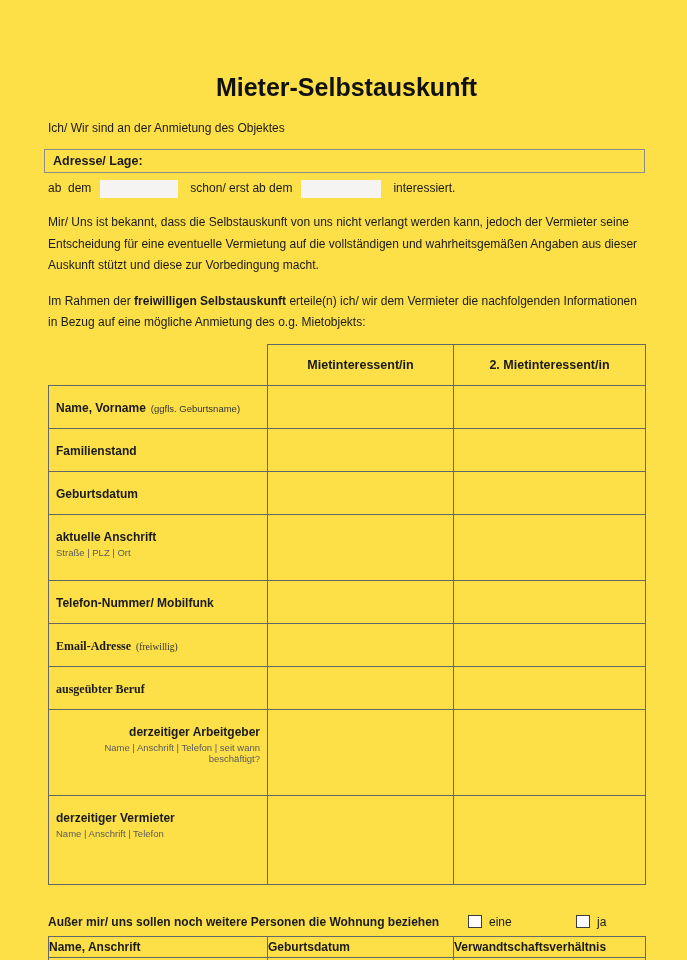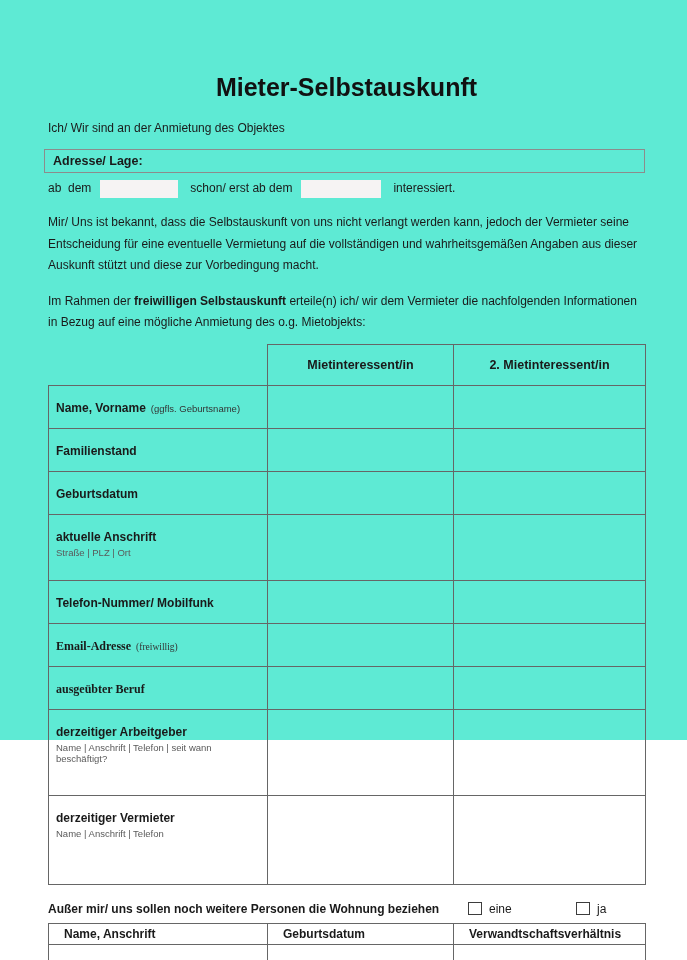--- a/index.html
+++ b/index.html
@@ -4,21 +4,21 @@
 <style>
   html, body { margin: 0; padding: 0; }
   body {
     width: 687px; height: 960px;
     background: #ffffff;
     font-family: "Liberation Sans", sans-serif;
     color: #1a1a1a;
     overflow: hidden;
   }
   * { box-sizing: border-box; }
-  .page { position: relative; width: 687px; height: 740px; background: #5eead4; }
+  .page { position: relative; width: 687px; height: 960px; background: #fde047; }
   .content { position: absolute; left: 48px; top: 0; width: 597px; }
 
   .form-title {
     margin-top: 70px;
     text-align: center;
     font-size: 25px;
     font-weight: bold;
     line-height: 34px;
     color: #111;
   }
@@ -54,42 +54,42 @@
   .main-table { margin-top: 10px; }
   .main-table td, .main-table th { border: 1px solid #666; vertical-align: top; padding: 12px 7px; }
   .main-table .corner-cell { border: none; }
   .main-table th { font-size: 12.5px; font-weight: bold; text-align: center; vertical-align: middle; }
   .main-table tr.hdr { height: 41px; }
   .row-label { font-weight: bold; font-size: 12px; }
   .row-note-inline { font-size: 9.5px; color: #333; margin-left: 5px; font-weight: normal; }
   .row-note-block { display: block; font-size: 9.5px; color: #5a5a5a; margin-top: 2px; font-weight: normal; }
   tr.h26 { height: 26px; } tr.h24 { height: 24px; } tr.h21 { height: 21px; }
   tr.h25 { height: 25px; } tr.h23 { height: 23px; font-family: Liberation Serif, serif; }
-  tr.h66 { height: 66px; } tr.h86 { height: 86px; } tr.h89 { height: 89px; }
+  tr.h66 { height: 66px; } tr.h86 { height: 86px; text-align: right; } tr.h89 { height: 89px; }
 
   .persons-heading {
     position: relative;
-    margin-top: 17px;
+    margin-top: 30px;
     font-size: 12px;
     height: 17px;
   }
   .persons-heading .heading-text { font-weight: bold; }
   .opt { position: absolute; top: 0; display: flex; align-items: center; gap: 7px; }
   .opt-nein { left: 420px; }
   .opt-ja { left: 528px; }
   .checkbox {
     display: inline-block;
     width: 14px; height: 13px;
     border: 1px solid #3d3d3d;
     background: #fff;
   }
   .opt-label { font-size: 12px; }
 
   .persons-table { margin-top: 4px; }
-  .persons-table td, .persons-table th { border: 1px solid #666; vertical-align: top; padding: 3px 15px; font-size: 12px; }
+  .persons-table td, .persons-table th { border: 1px solid #666; vertical-align: top; padding: 3px 0; font-size: 12px; }
   .persons-table th { font-weight: bold; text-align: left; }
   .persons-table tr { height: 21px; }
 </style>
 </head>
 <body>
 
 <div class="page">
   <div class="content">
 
     <div class="form-title">Mieter-Selbstauskunft</div>

